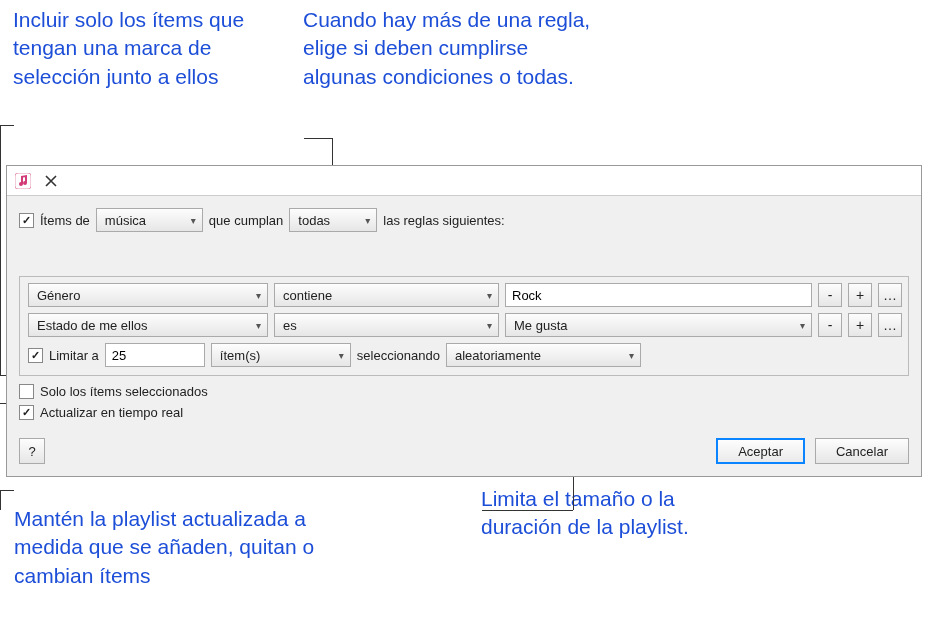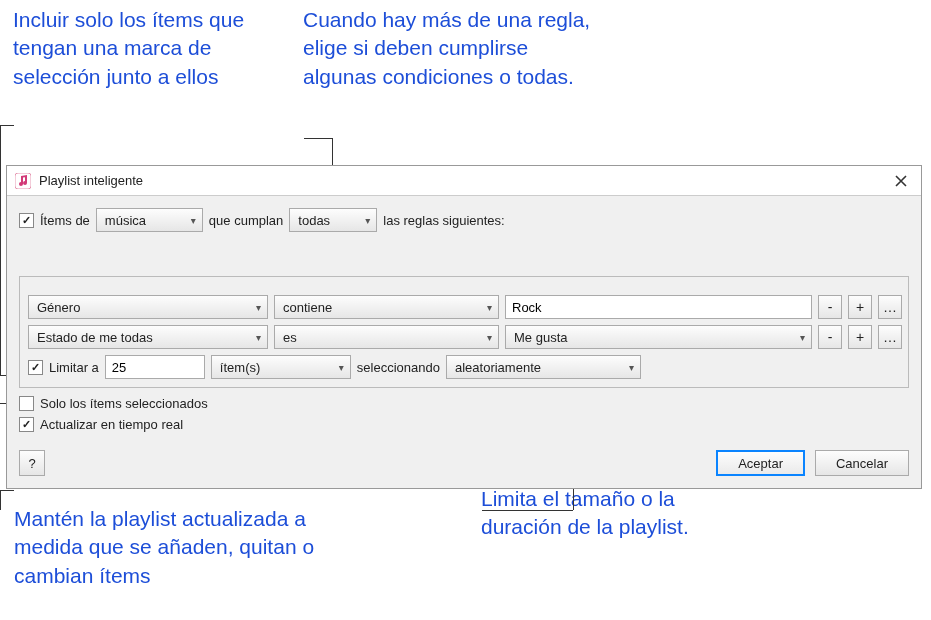--- a/index.html
+++ b/index.html
@@ -95,21 +95,21 @@
   .textinput {
     height: 24px;
     border: 1px solid #aaa;
     background: #fff;
     padding: 0 6px;
     font-size: 13px;
   }
   .rules-box {
     border: 1px solid #bbb;
     background: #f0f0f0;
-    padding: 18px 6px 8px 8px;
+    padding: 6px 6px 8px 8px;
     margin-bottom: 8px;
     margin-top: 44px;
   }
   .rule-row {
     display: flex;
     align-items: center;
     gap: 6px;
     margin-bottom: 6px;
   }
   .rule-row:last-child { margin-bottom: 0; }
@@ -181,21 +181,20 @@
 <div class="callout-line" style="left:482px; top:510px; width:91px; height:1px;"></div>
 
 <div class="window">
   <div class="titlebar">
     <span class="app-icon">
       <svg width="16" height="16" viewBox="0 0 16 16">
         <rect x="0" y="0" width="16" height="16" rx="3" fill="#fff" stroke="#c36" stroke-width="0.5"></rect>
         <path d="M6 3 L12 2 L12 10 A2 2 0 1 1 10 8 L10 4.2 L8 4.6 L8 11 A2 2 0 1 1 6 9 Z" fill="#d23a78"></path>
       </svg>
     </span>
-    <span class="title">Playlist inteligente</span>
     <span class="close">
       <svg width="12" height="12" viewBox="0 0 12 12">
           <path d="M1 1 L11 11 M11 1 L1 11" stroke="#333" stroke-width="1.6"></path>
         </svg>
     </span>
   </div>
 
   <div class="content">
 
     <div class="row">
@@ -225,21 +224,21 @@
           <span class="chev">▾</span>
         </span>
         <input class="textinput" style="flex: 1 1 0%;" value="Rock">
         <span class="sqbtn">-</span>
         <span class="sqbtn">+</span>
         <span class="sqbtn">…</span>
       </div>
 
       <div class="rule-row">
         <span class="select" style="width:240px;">
-          <span>Estado de me todas</span>
+          <span>Estado de me ellos</span>
           <span class="chev">▾</span>
         </span>
         <span class="select" style="width:225px;">
           <span>es</span>
           <span class="chev">▾</span>
         </span>
         <span class="select" style="flex:1;">
           <span>Me gusta</span>
           <span class="chev">▾</span>
         </span>

